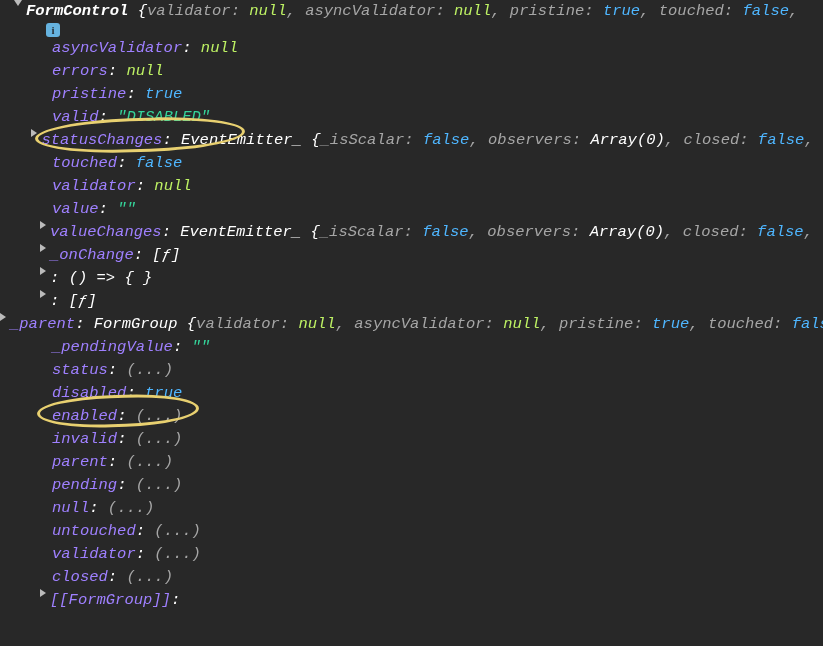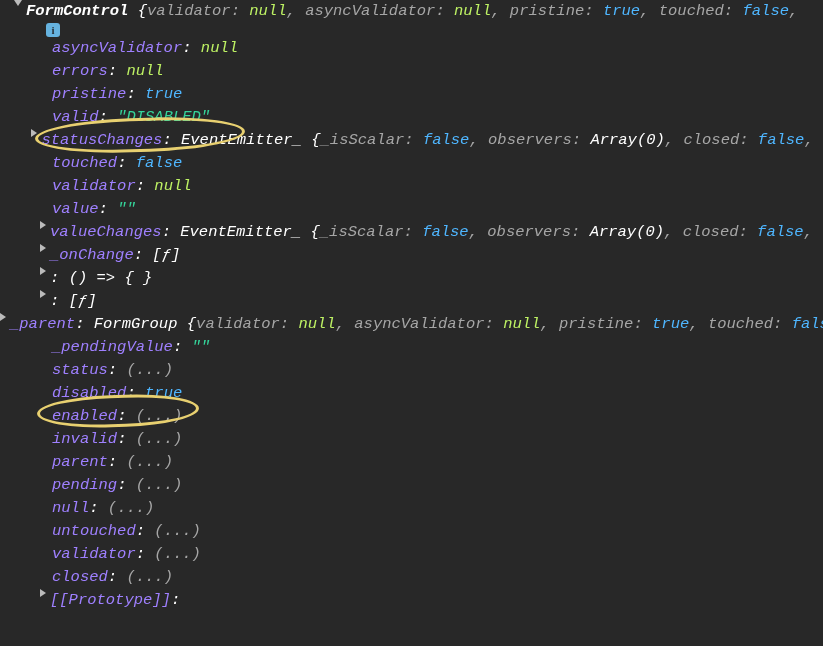--- a/index.html
+++ b/index.html
@@ -91,17 +91,17 @@
     <div class="row"><span class="indent" style="width:40px"></span><span style="display:inline-block;width:12px"></span><span class="key">status</span><span class="colon">:</span>&nbsp;<span class="grey">(...)</span></div>
     <div class="row"><span class="indent" style="width:40px"></span><span style="display:inline-block;width:12px"></span><span class="key">disabled</span><span class="colon">:</span>&nbsp;<span class="bool">true</span></div>
     <div class="row"><span class="indent" style="width:40px"></span><span style="display:inline-block;width:12px"></span><span class="key">enabled</span><span class="colon">:</span>&nbsp;<span class="grey">(...)</span></div>
     <div class="row"><span class="indent" style="width:40px"></span><span style="display:inline-block;width:12px"></span><span class="key">invalid</span><span class="colon">:</span>&nbsp;<span class="grey">(...)</span></div>
     <div class="row"><span class="indent" style="width:40px"></span><span style="display:inline-block;width:12px"></span><span class="key">parent</span><span class="colon">:</span>&nbsp;<span class="grey">(...)</span></div>
     <div class="row"><span class="indent" style="width:40px"></span><span style="display:inline-block;width:12px"></span><span class="key">pending</span><span class="colon">:</span>&nbsp;<span class="grey">(...)</span></div>
     <div class="row"><span class="indent" style="width:40px"></span><span style="display:inline-block;width:12px"></span><span class="key">null</span><span class="colon">:</span>&nbsp;<span class="grey">(...)</span></div>
     <div class="row"><span class="indent" style="width:40px"></span><span style="display:inline-block;width:12px"></span><span class="key">untouched</span><span class="colon">:</span>&nbsp;<span class="grey">(...)</span></div>
     <div class="row"><span class="indent" style="width:40px"></span><span style="display:inline-block;width:12px"></span><span class="key">validator</span><span class="colon">:</span>&nbsp;<span class="grey">(...)</span></div>
     <div class="row"><span class="indent" style="width:40px"></span><span style="display:inline-block;width:12px"></span><span class="key">closed</span><span class="colon">:</span>&nbsp;<span class="grey">(...)</span></div>
-    <div class="row"><span class="indent" style="width:40px"></span><span class="tri"></span><span class="key">[[Prototype]]</span><span class="colon">:</span>&nbsp;</div>
+    <div class="row"><span class="indent" style="width:40px"></span><span class="tri"></span><span class="key">[[FormGroup]]</span><span class="colon">:</span>&nbsp;</div>
   </div>
 
 <div class="circle-annot" style="left:35px; top:118px; width:210px; height:34px;"></div>
 <div class="circle-annot" style="left:37px; top:395px; width:162px; height:32px;"></div>
 
 </body></html>

